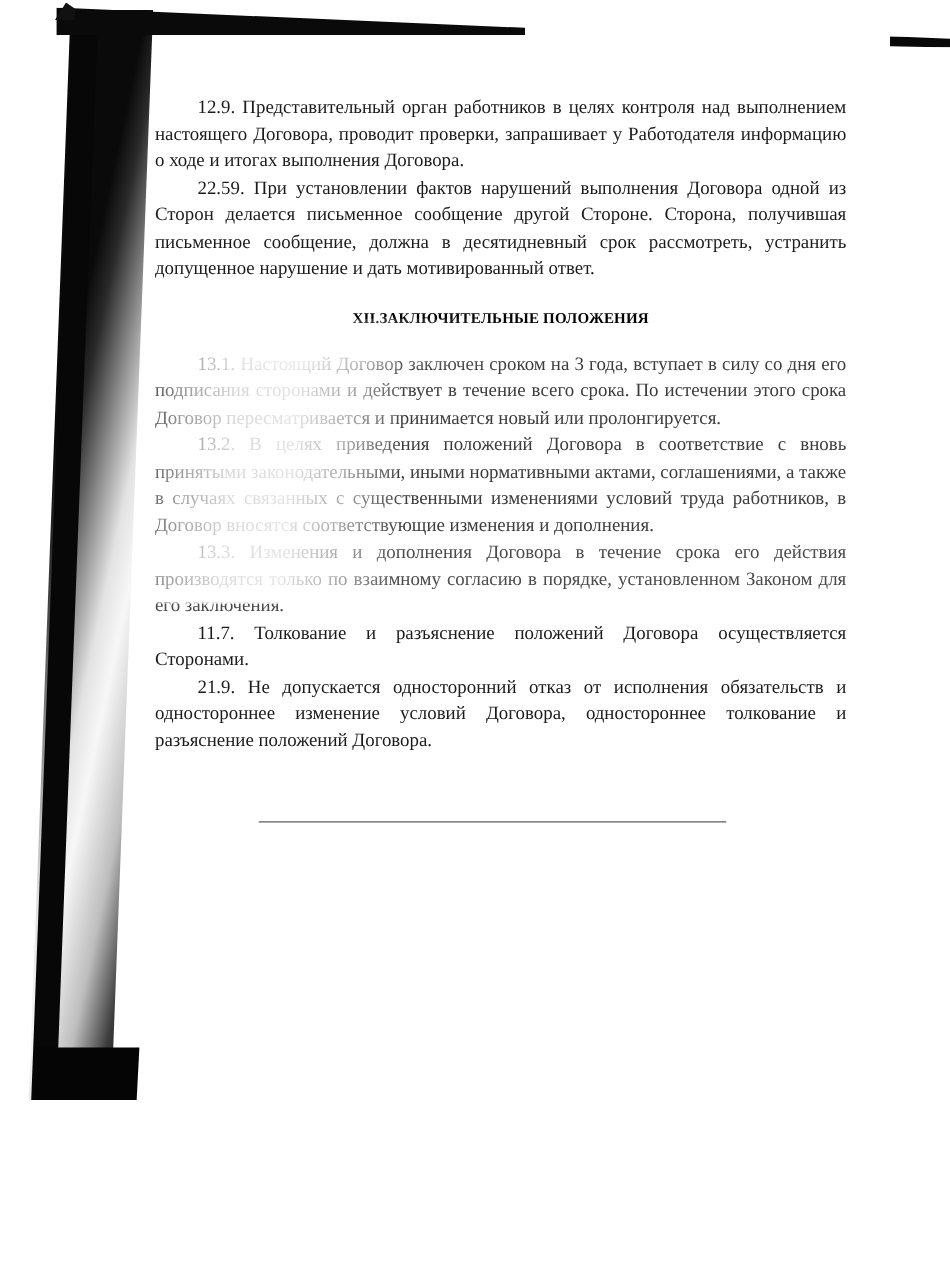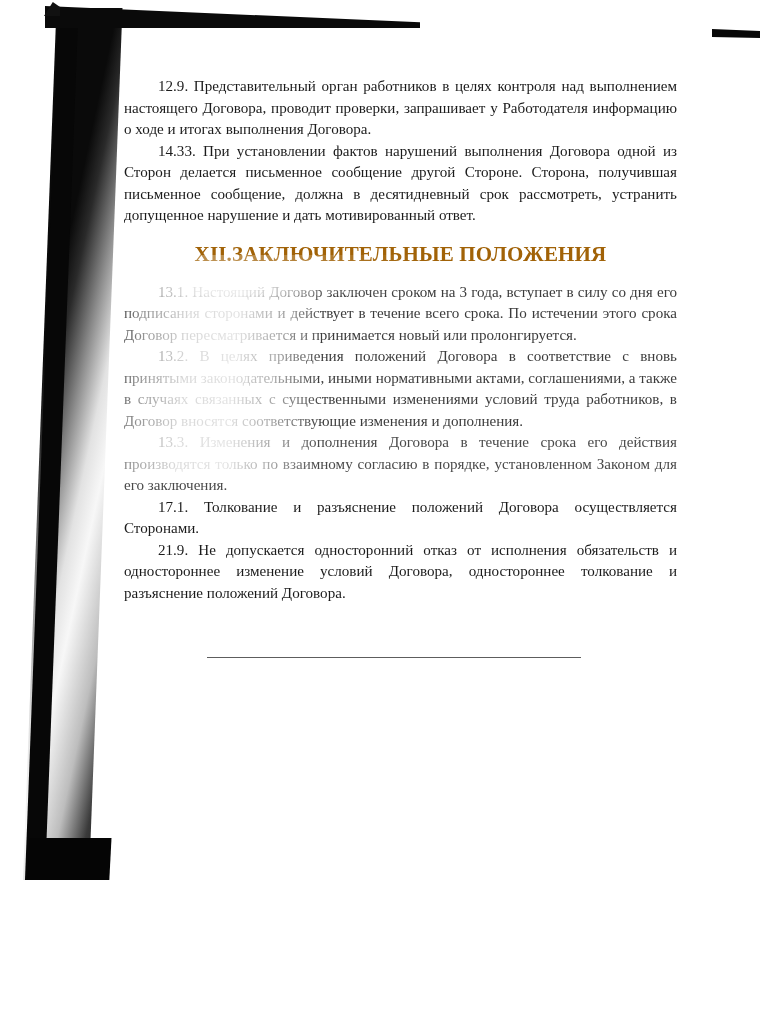--- a/index.html
+++ b/index.html
@@ -131,26 +131,26 @@
     text-rendering: optimizeLegibility;
   }
   p.para.faint {
     color: #3c3c3c;
   }
   p.para.faint-2 {
     color: #4a4a4a;
   }
   h2.section-heading {
     margin: 17px 0 18px 0;
-    font-size: 21px;
+    font-size: 12px;
     line-height: 20px;
     font-weight: bold;
     text-align: center;
     letter-spacing: 0.15px;
-    color: #a16207;
+    color: #000000;
     text-indent: 0;
   }
   .gap-before {
     margin-top: 7px;
   }
 
   .hrule {
     position: absolute;
     left: 207px;
     top: 657px;
@@ -193,31 +193,31 @@
   <div class="scan-band-left-solidtop"></div>
   <div class="scan-band-left-solidbot"></div>
   <div class="scan-top-wedge"></div>
   <div class="scan-top-nub"></div>
   <div class="scan-right-bar"></div>
 
   <div class="doc-body">
 
     <p class="para">12.9. Представительный орган работников в целях контроля над выполнением настоящего Договора, проводит проверки, запрашивает у Работодателя информацию о ходе и итогах выполнения Договора.</p>
 
-    <p class="para">14.33. При установлении фактов нарушений выполнения Договора одной из Сторон делается письменное сообщение другой Стороне. Сторона, получившая письменное сообщение, должна в десятидневный срок рассмотреть, устранить допущенное нарушение и дать мотивированный ответ.</p>
+    <p class="para">22.59. При установлении фактов нарушений выполнения Договора одной из Сторон делается письменное сообщение другой Стороне. Сторона, получившая письменное сообщение, должна в десятидневный срок рассмотреть, устранить допущенное нарушение и дать мотивированный ответ.</p>
 
     <h2 class="section-heading">XII.ЗАКЛЮЧИТЕЛЬНЫЕ ПОЛОЖЕНИЯ</h2>
 
     <p class="para faint">13.1. Настоящий Договор заключен сроком на 3 года, вступает в силу со дня его подписания сторонами и действует в течение всего срока. По истечении этого срока Договор пересматривается и принимается новый или пролонгируется.</p>
 
     <p class="para faint gap-before">13.2. В целях приведения положений Договора в соответствие с вновь принятыми законодательными, иными нормативными актами, соглашениями, а также в случаях связанных с существенными изменениями условий труда работников, в Договор вносятся соответствующие изменения и дополнения.</p>
 
     <p class="para faint-2 gap-before">13.3. Изменения и дополнения Договора в течение срока его действия производятся только по взаимному согласию в порядке, установленном Законом для его заключения.</p>
 
-    <p class="para gap-before">17.1. Толкование и  разъяснение положений Договора осуществляется Сторонами.</p>
+    <p class="para gap-before">11.7. Толкование и  разъяснение положений Договора осуществляется Сторонами.</p>
 
     <p class="para gap-before">21.9. Не допускается односторонний отказ от исполнения обязательств и одностороннее изменение условий Договора, одностороннее толкование и разъяснение положений Договора.</p>
 
   </div>
 
   <div class="fade-overlay-2"></div>
   <div class="fade-overlay"></div>
 
   <div class="hrule"></div>
 

